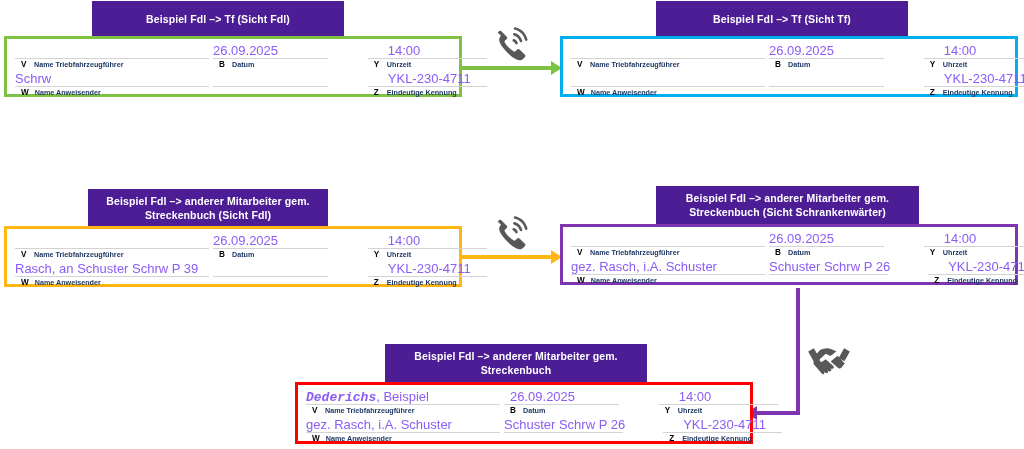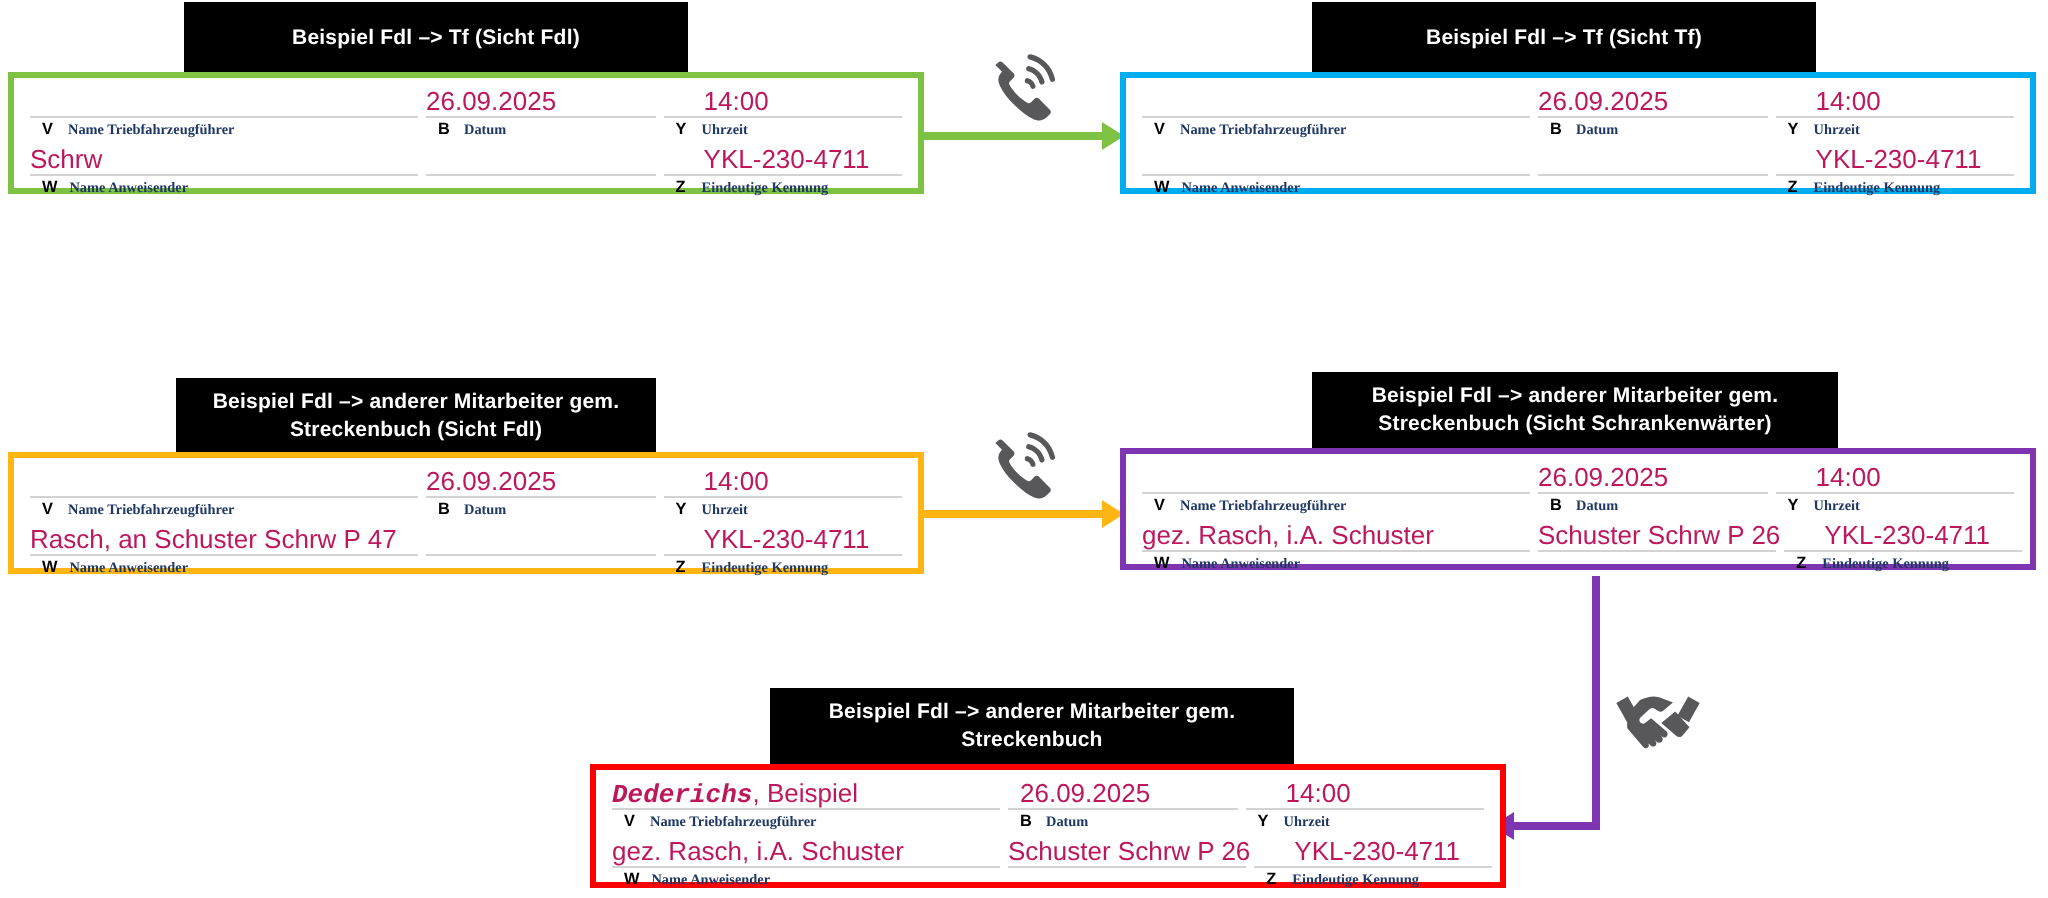--- a/index.html
+++ b/index.html
@@ -9,21 +9,21 @@
     font-family:"Liberation Sans", sans-serif;
     position:relative;
     overflow:hidden;
   }
   .canvas{position:absolute;inset:0;}
 
   
   .card{position:absolute;box-sizing:border-box;}
   .card-header{
     position:absolute;
-    background:#000000;
+    background:#4c1d95;
     color:#ffffff;
     font-weight:bold;
     font-size:10.5px;
     text-align:center;
     line-height:14px;
     padding:4px 6px;
     box-sizing:border-box;
     z-index:3;
     letter-spacing:0.1px;
   }
@@ -42,24 +42,24 @@
     padding:4px 6px 3px 6px;
     box-sizing:border-box;
     display:flex;
     flex-direction:column;
     justify-content:flex-start;
   }
   .frow{display:flex;flex-direction:row;align-items:stretch;}
   .fcell{position:relative;box-sizing:border-box;}
   .fcell.c1{flex:0 0 45%;}
   .fcell.c2{flex:0 0 27%;}
-  .fcell.c3{flex:0 0 28%;}
+  .fcell.c3{flex:0 0 28%;margin-left:36px;}
 
   .fval{
-    color:#be185d;
+    color:#8b5cf6;
     font-size:13px;
     line-height:15px;
     white-space:nowrap;
     padding-left:2px;
     height:15px;
     overflow:visible;
   }
   .fval.empty{color:transparent;}
   .fline{
     border-bottom:1px solid #d3d3d3;
@@ -77,21 +77,21 @@
     line-height:11px;
     white-space:nowrap;
   }
   .fkey{
     font-size:8.2px;
     font-weight:bold;
     color:#000000;
     min-width:7px;
     display:inline-block;
   }
-  .ftext{font-size:7.2px;font-weight:bold;color:#1f3864;font-family:Liberation Serif, serif;}
+  .ftext{font-size:7.2px;font-weight:bold;color:#1f3864;}
 
   .hand{
     font-style:italic;
     font-family:Liberation Mono, monospace;
     font-weight:bold;
   }
 
   
   .conn{position:absolute;z-index:2;}
   .hbar{position:absolute;height:4px;}
@@ -299,21 +299,21 @@
             <div class="fval" style="padding-left:22px;">14:00</div>
             <div class="fline"></div>
             <div class="flabel">
               <span class="fkey">Y</span>
               <span class="ftext">Uhrzeit</span>
             </div>
           </div>
         </div>
         <div class="frow" style="margin-top:1px;">
           <div class="fcell c1">
-            <div class="fval">Rasch, an Schuster Schrw P 47</div>
+            <div class="fval">Rasch, an Schuster Schrw P 39</div>
             <div class="fline"></div>
             <div class="flabel">
               <span class="fkey">W</span>
               <span class="ftext">Name Anweisender</span>
             </div>
           </div>
           <div class="fcell c2">
             <div class="fval empty"></div>
             <div class="fline"></div>
             <div class="flabel">&nbsp;</div>

